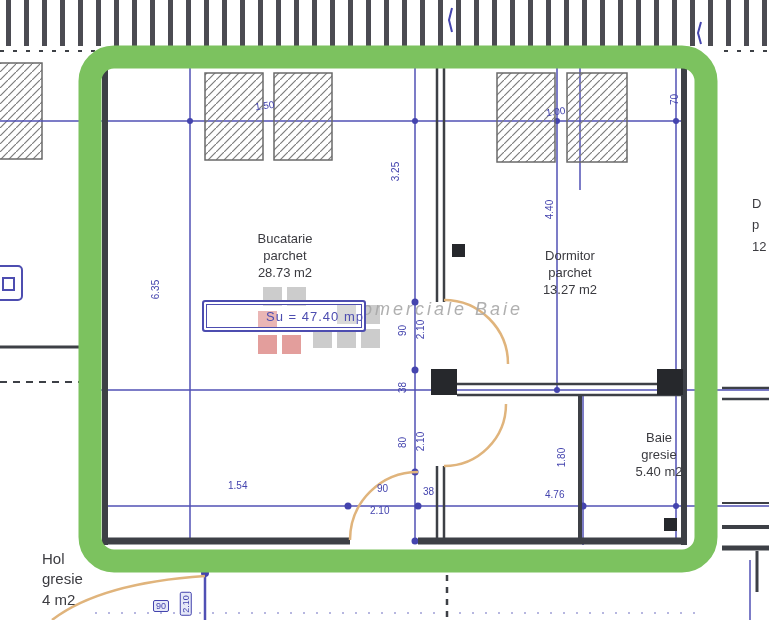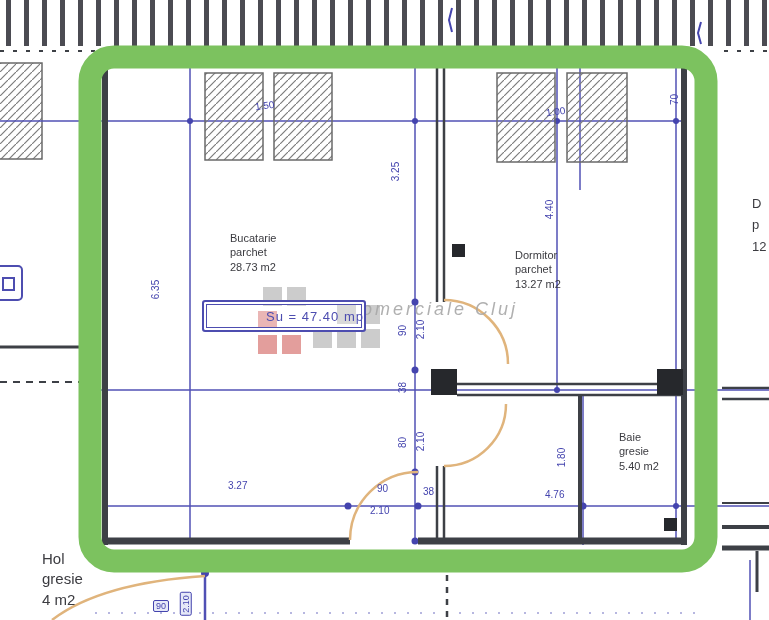--- a/index.html
+++ b/index.html
@@ -1,21 +1,21 @@
 <!DOCTYPE html>
 <html><head>
 <meta charset="utf-8">
 <style>
   html,body{margin:0;padding:0;}
   body{
     width:769px;height:620px;position:relative;overflow:hidden;background:#fff;
     font-family:"Liberation Sans",sans-serif;
   }
   svg.plan{position:absolute;left:0;top:0;}
-  .room-label{position:absolute;color:#3b3b40;text-align:left;line-height:1.3;font-size:11px;z-index:5;}
+  .room-label{position:absolute;color:#3b3b40;text-align:center;line-height:1.3;font-size:13px;z-index:5;}
   .room-label div{white-space:nowrap;}
   .hol-label{position:absolute;left:1px;top:549px;color:#3b3b40;font-size:15px;line-height:1.35;text-align:left;z-index:5;margin-left:41px;}
   .neighbor-label{position:absolute;left:752px;top:193px;color:#3b3b40;font-size:13px;line-height:1.65;z-index:5;}
   .su-box{
     position:absolute;left:202px;top:300px;width:160px;height:28px;z-index:6;
     display:flex;align-items:center;justify-content:flex-end;
     border:2px solid #4d4db0;border-radius:3px;
     box-shadow:inset 0 0 0 2px #fff, inset 0 0 0 3px #4d4db0;
     color:#4d4db0;font-size:13px;letter-spacing:1px;background:rgba(255,255,255,.25);
   }
@@ -175,35 +175,35 @@
 <div class="neighbor-label">
   <div>D</div>
   <div>p</div>
   <div>12</div>
 </div>
 
 <div class="su-box">
   <span>Su = 47.40 mp</span>
 </div>
 
-<div class="watermark-text">omerciale Cluj</div>
+<div class="watermark-text">omerciale Baie</div>
 
 <div id="dim-layer">
     <span class="dim" style="left: 255px; top: 100px; transform: rotate(-8deg);">1.50</span>
     <span class="dim" style="left: 546px; top: 106px; transform: rotate(-8deg);">1.00</span>
     <span class="dim" style="left: 669px; top: 94px; transform: rotate(-90deg);">70</span>
     <span class="dim" style="left: 386px; top: 166px; transform: rotate(-90deg);">3.25</span>
     <span class="dim" style="left: 540px; top: 204px; transform: rotate(-90deg);">4.40</span>
     <span class="dim" style="left: 146px; top: 284px; transform: rotate(-90deg);">6.35</span>
     <span class="dim" style="left: 397px; top: 325px; transform: rotate(-90deg);">90</span>
     <span class="dim" style="left: 411px; top: 324px; transform: rotate(-90deg);">2.10</span>
     <span class="dim" style="left: 397px; top: 382px; transform: rotate(-90deg);">38</span>
     <span class="dim" style="left: 397px; top: 437px; transform: rotate(-90deg);">80</span>
     <span class="dim" style="left: 411px; top: 436px; transform: rotate(-90deg);">2.10</span>
-    <span class="dim" style="left: 228px; top: 480px;">3.27</span>
+    <span class="dim" style="left: 228px; top: 480px;">1.54</span>
     <span class="dim" style="left: 377px; top: 483px;">90</span>
     <span class="dim" style="left: 370px; top: 505px;">2.10</span>
     <span class="dim" style="left: 423px; top: 486px;">38</span>
     <span class="dim" style="left: 545px; top: 489px;">4.76</span>
     <span class="dim" style="left: 552px; top: 452px; transform: rotate(-90deg);">1.80</span>
     <span class="dim boxed" style="left: 153px; top: 600px;">90</span>
     <span class="dim boxed" style="left: 174px; top: 598px; transform: rotate(-90deg);">2.10</span>
   </div>
 
 </body></html>

